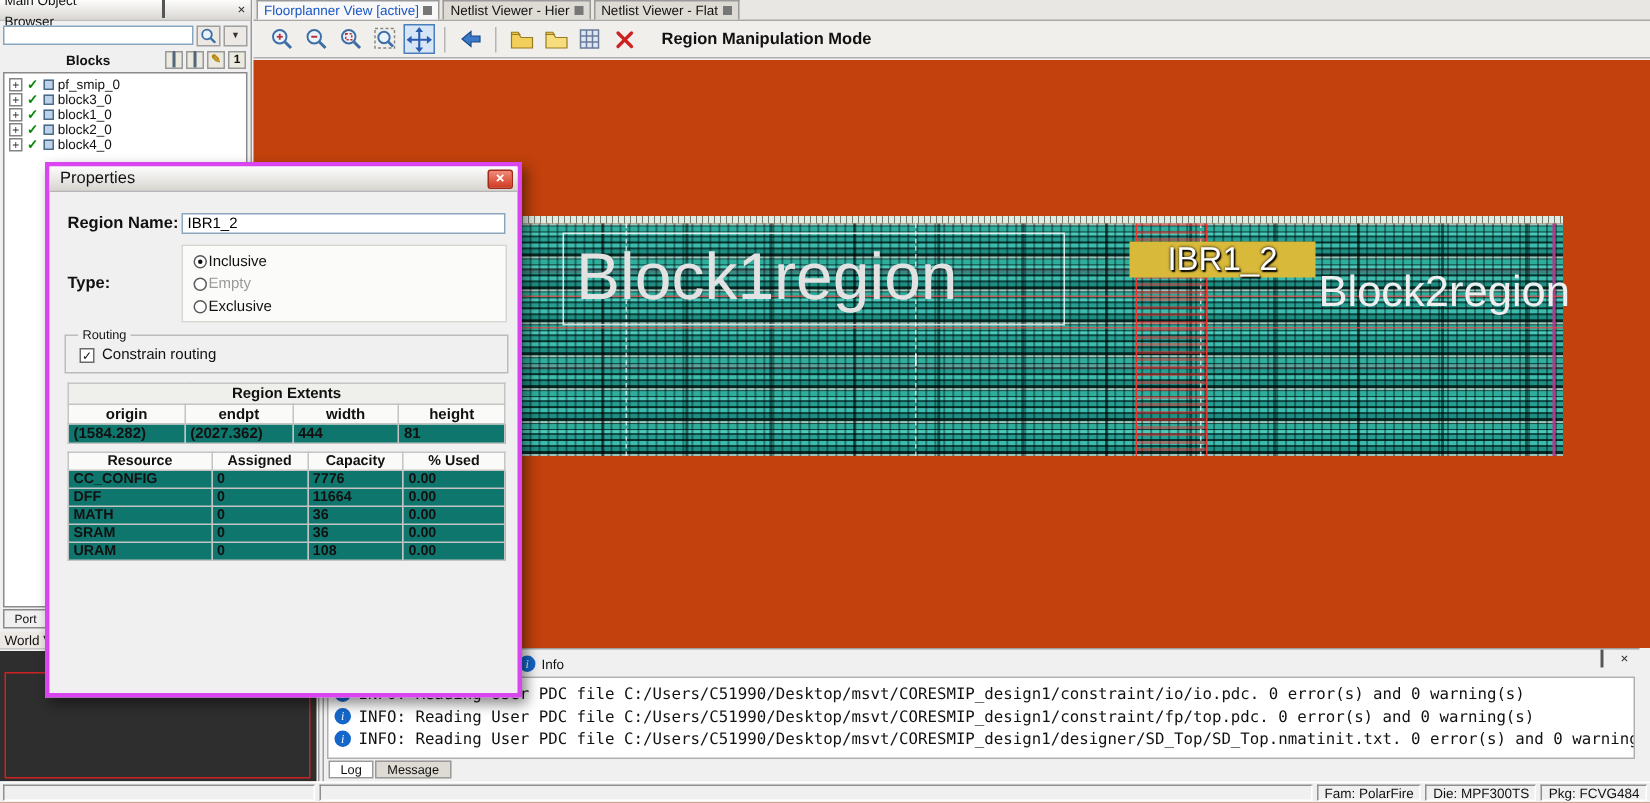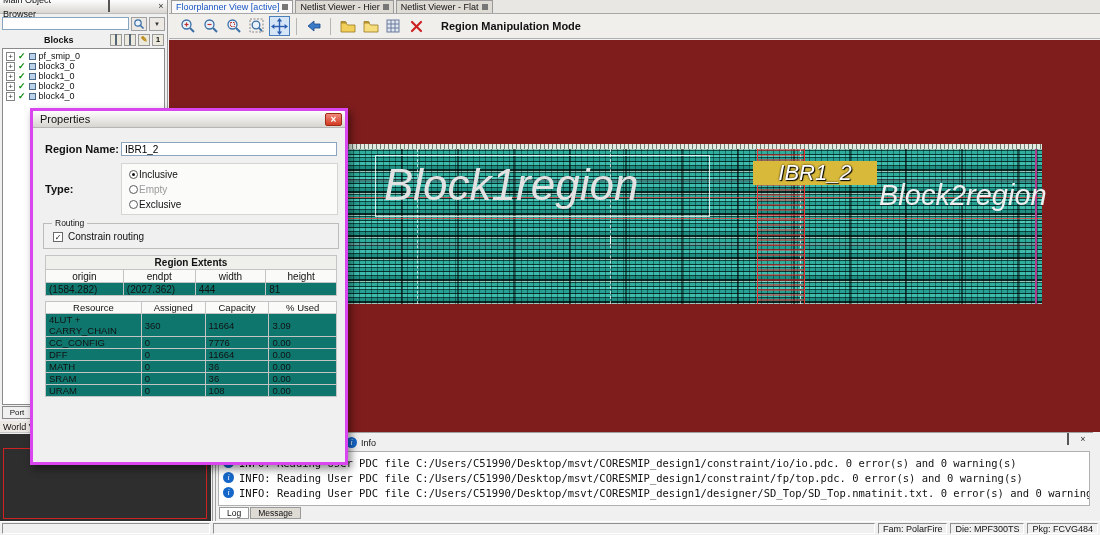--- a/index.html
+++ b/index.html
@@ -58,21 +58,21 @@
   .tab-sq { width:6px; height:6px; background:#777; flex:none; }
 
   .toolbar { position:absolute; top:14px; left:0; right:0; height:25px; background:#f1efec;
              border-bottom:1px solid #b0b0b0; display:flex; align-items:center; padding-left:8px; gap:2px; }
   .tb-btn { width:21px; height:20px; display:flex; align-items:center; justify-content:center;
             border:1px solid transparent; }
   .tb-btn.pressed { background:#d7e6f7; border:1px solid #4a7ebb; }
   .tb-sep { width:1px; height:17px; background:#b5b5b5; margin:0 4px; flex:none; }
   .mode-label { font-size:11px; font-weight:bold; margin-left:12px; white-space:nowrap; }
 
-  .canvas { position:absolute; top:40px; left:0; right:0; bottom:0; background:#7f1d1d; overflow:hidden;font-style:italic; }
+  .canvas { position:absolute; top:40px; left:0; right:0; bottom:0; background:#c2410c; overflow:hidden; }
   .fabric-top { position:absolute; left:176px; top:104px; width:697px; height:5px;
                 background:repeating-linear-gradient(90deg,#e2eae2 0 3px,#708070 3px 4px); }
   .fabric { position:absolute; left:176px; top:109px; width:697px; height:155px;
             border-left:2px dashed rgba(255,255,255,.8);
             background:
               repeating-linear-gradient(90deg, rgba(0,0,0,.38) 0 1px, transparent 1px 6px),
               repeating-linear-gradient(90deg, transparent 0 54px, rgba(0,0,0,.5) 54px 56px),
               repeating-linear-gradient(180deg, transparent 0 30px, rgba(150,30,60,.22) 30px 33px, transparent 33px 64px),
               repeating-linear-gradient(180deg,
                 #9fc6bb 0 1px, #0c4a45 1px 2px, #2fae9e 2px 5px, #083833 5px 6px,
@@ -139,21 +139,21 @@
                            background:#111; border-radius:50%; }
   .radio-label { font-size:10px; }
   .radio-label.disabled { color:#9a9a9a; }
   .routing-group { position:absolute; left:10px; top:112px; width:296px; height:26px; border:1px solid #bcbcb8; }
   .group-legend { position:absolute; left:8px; top:-6px; background:#f0f0f0; font-size:8.5px; padding:0 3px; }
   .check-row { position:absolute; left:9px; top:7px; display:flex; align-items:center; gap:5px; }
   .checkbox { width:10px; height:10px; border:1px solid #6a6a6a; background:#fff; font-size:8px;
               line-height:9px; text-align:center; color:#111; flex:none; }
   .check-label { font-size:10px; }
   .grid-table { border-collapse:collapse; width:292px; }
-  .grid-table td, .grid-table th { border:1px solid #c4c4c4; padding:0 3px; font-weight:normal; }
+  .grid-table td, .grid-table th { border:1px solid #c4c4c4; padding:0 3px; font-weight:bold; }
   .merged-head { font-weight:bold !important; text-align:center; background:#efefec; height:14px; font-size:10px; }
   .colhead td { text-align:center; background:#fafaf8; height:13px; font-size:10px; }
   .datarow td { background:#0f766e; height:13px; font-size:10px; }
   .res-table td { height:10px; font-size:9.5px; }
   .extents-wrap { position:absolute; left:12px; top:144px; }
   .resources-wrap { position:absolute; left:12px; top:190px; }
 
   svg { display:block; }
 </style>
 </head>
@@ -450,26 +450,20 @@
             <col style="width:68px">
           </colgroup>
         <tbody>
         <tr class="colhead">
           <td>Resource</td>
           <td>Assigned</td>
           <td>Capacity</td>
           <td>% Used</td>
         </tr>
         <tr class="datarow">
-          <td>4LUT + CARRY_CHAIN</td>
-          <td>360</td>
-          <td>11664</td>
-          <td>3.09</td>
-        </tr>
-        <tr class="datarow">
           <td>CC_CONFIG</td>
           <td>0</td>
           <td>7776</td>
           <td>0.00</td>
         </tr>
         <tr class="datarow">
           <td>DFF</td>
           <td>0</td>
           <td>11664</td>
           <td>0.00</td>

